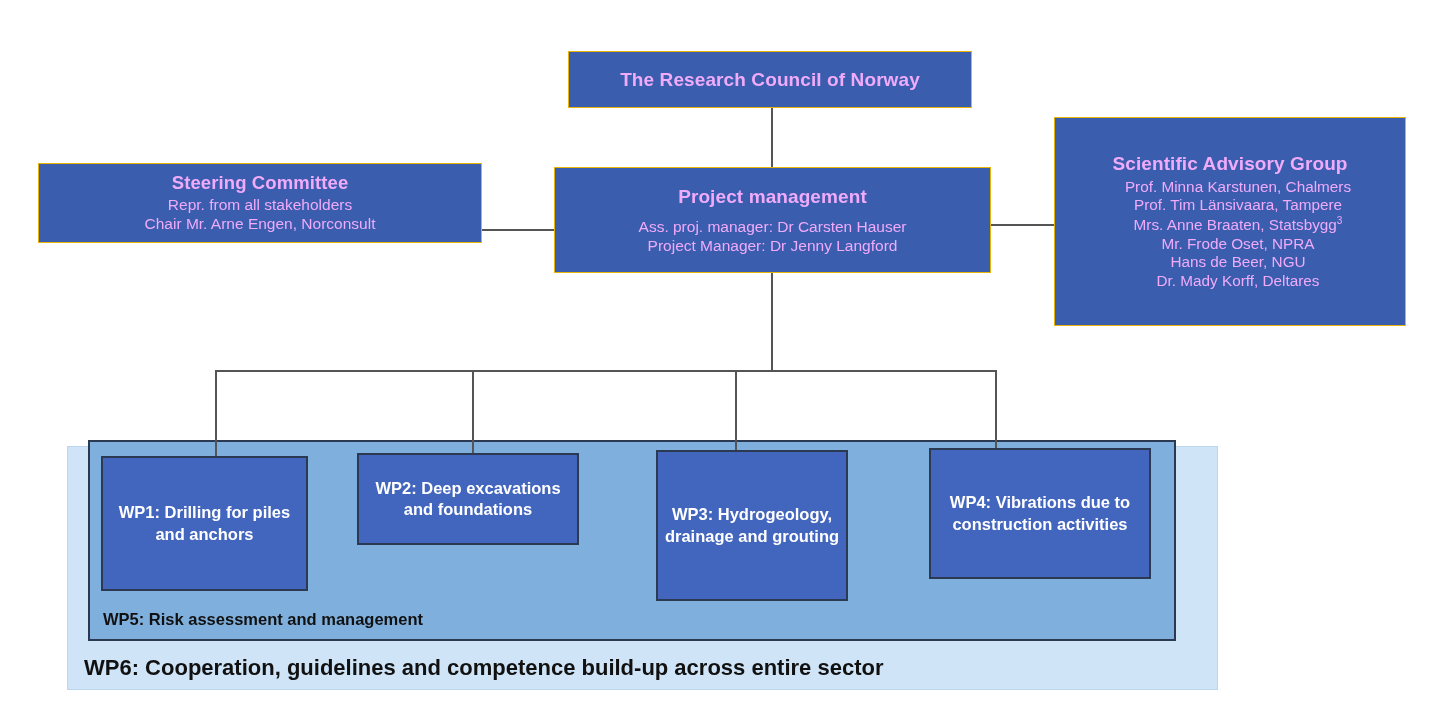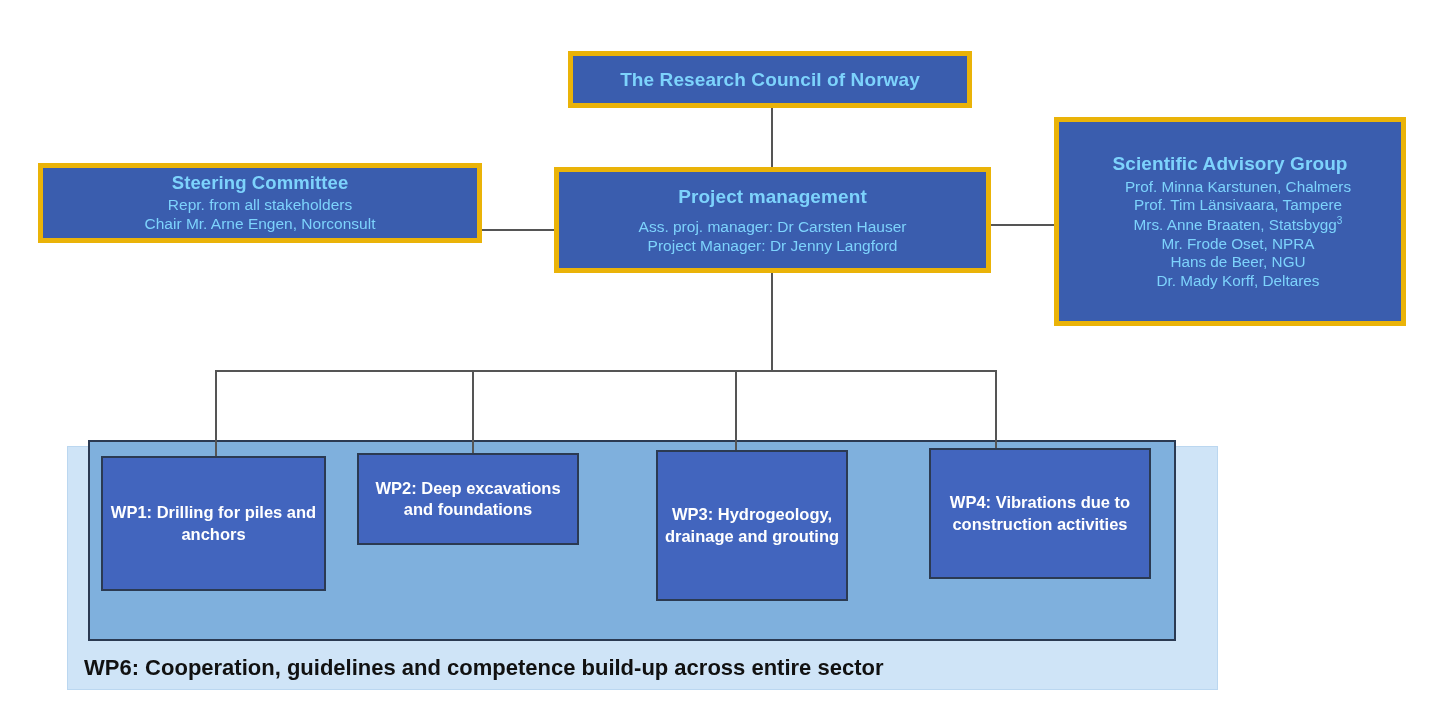--- a/index.html
+++ b/index.html
@@ -18,22 +18,22 @@
     height: 705px;
     background: #ffffff;
     overflow: hidden;
   }
 
   
   .node {
     position: absolute;
     box-sizing: border-box;
     background: #3A5DAE;
-    border: 5px solid #eab308;
-    color: #7dd3fc;
+    border: 1px solid #eab308;
+    color: #f0abfc;
     text-align: center;
     display: flex;
     flex-direction: column;
     align-items: center;
     justify-content: center;
     line-height: 1.22;
   }
   .node .title {
     font-weight: bold;
     letter-spacing: .1px;
@@ -117,21 +117,21 @@
     color: #ffffff;
     font-weight: bold;
     font-size: 16.5px;
     line-height: 1.28;
     text-align: center;
     display: flex;
     align-items: center;
     justify-content: center;
     padding: 2px 6px;
   }
-  #wp-1 { left: 101px;  top: 456px; width: 225px; height: 135px; }
+  #wp-1 { left: 101px;  top: 456px; width: 207px; height: 135px; }
   #wp-2 { left: 357px;  top: 453px; width: 222px; height: 92px; }
   #wp-3 { left: 656px;  top: 450px; width: 192px; height: 151px; }
   #wp-4 { left: 883px;  top: 448px; width: 222px; height: 131px; margin-left: 46px; }
 
   
   .conn {
     position: absolute;
     background: #555555;
   }
   .conn.v { width: 2px; }
@@ -155,20 +155,21 @@
 </style>
 </head>
 <body>
 
 <div id="chart-root">
 
   <div id="wp6-band"></div>
   <div id="wp6-label">WP6: Cooperation, guidelines and competence build-up across entire sector</div>
 
   <div id="wp5-band"></div>
+  <div id="wp5-label">WP5: Risk assessment and management</div>
 
   <div class="conn v" id="conn-funder-pm"></div>
   <div class="conn h" id="conn-steering-pm"></div>
   <div class="conn h" id="conn-pm-sag"></div>
   <div class="conn v" id="conn-pm-bus"></div>
   <div class="conn h" id="conn-bus"></div>
   <div class="conn v" id="drop-1"></div>
   <div class="conn v" id="drop-2"></div>
   <div class="conn v" id="drop-3"></div>
   <div class="conn v" id="drop-4"></div>

